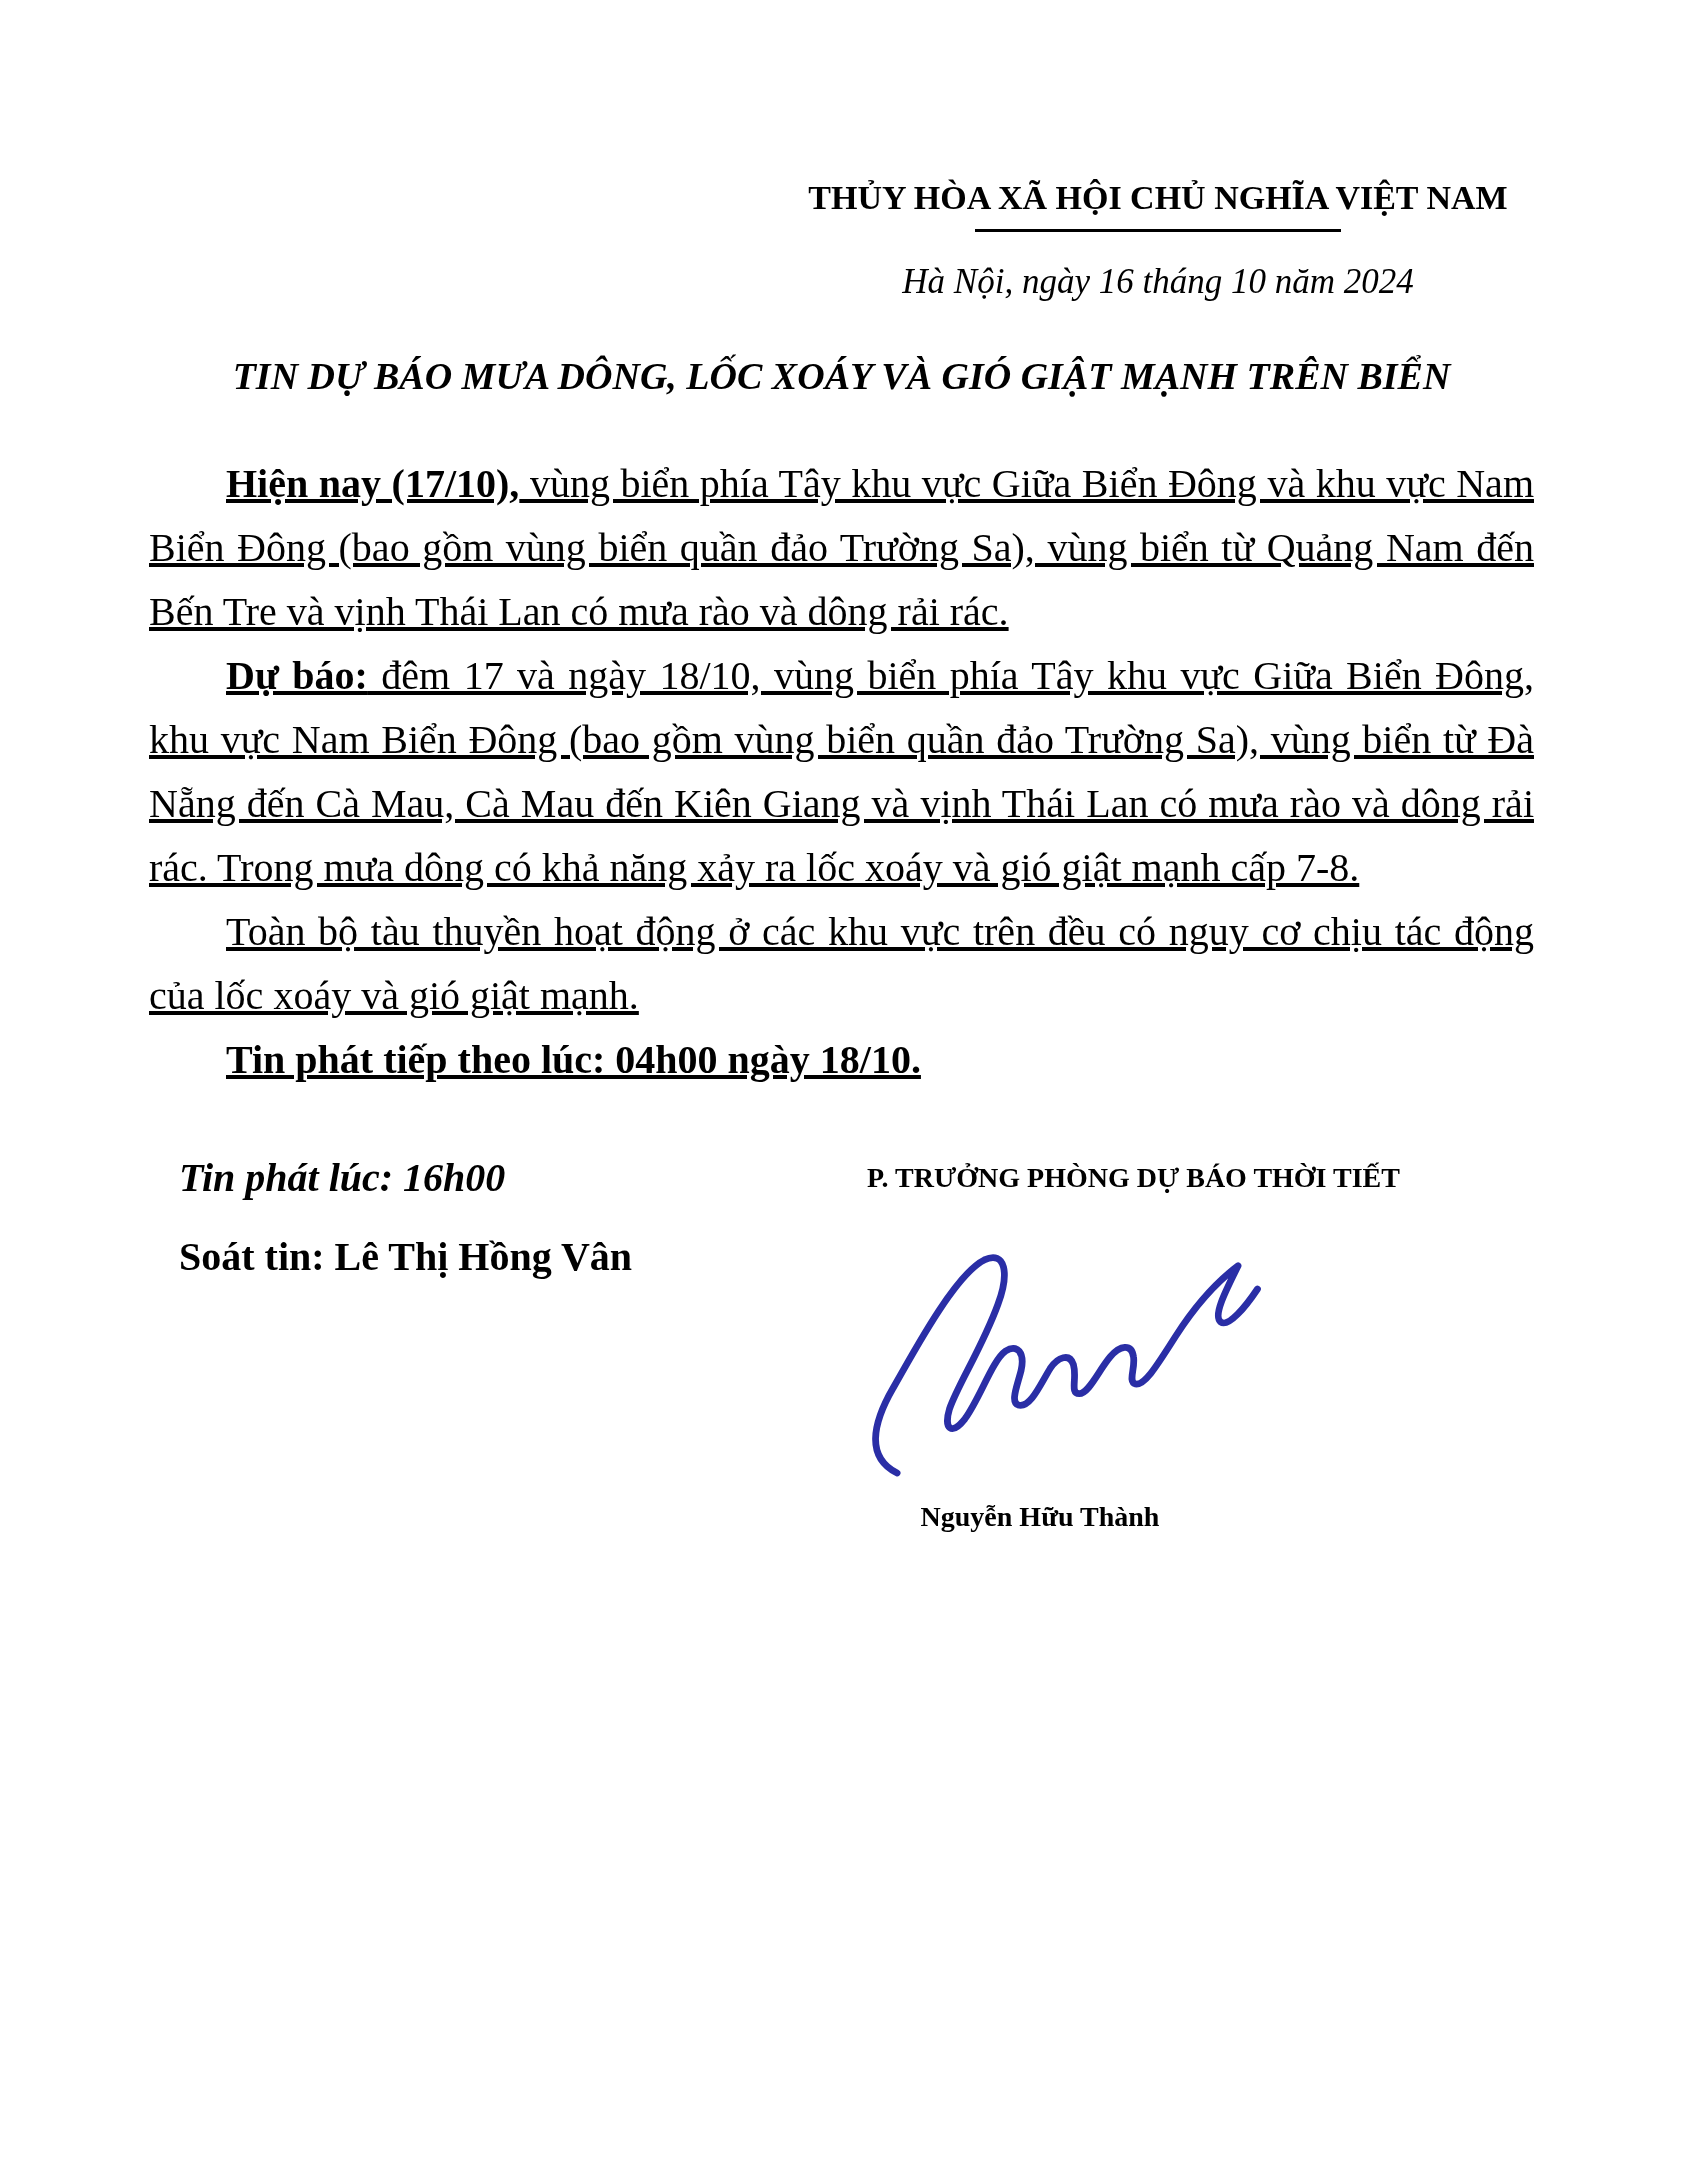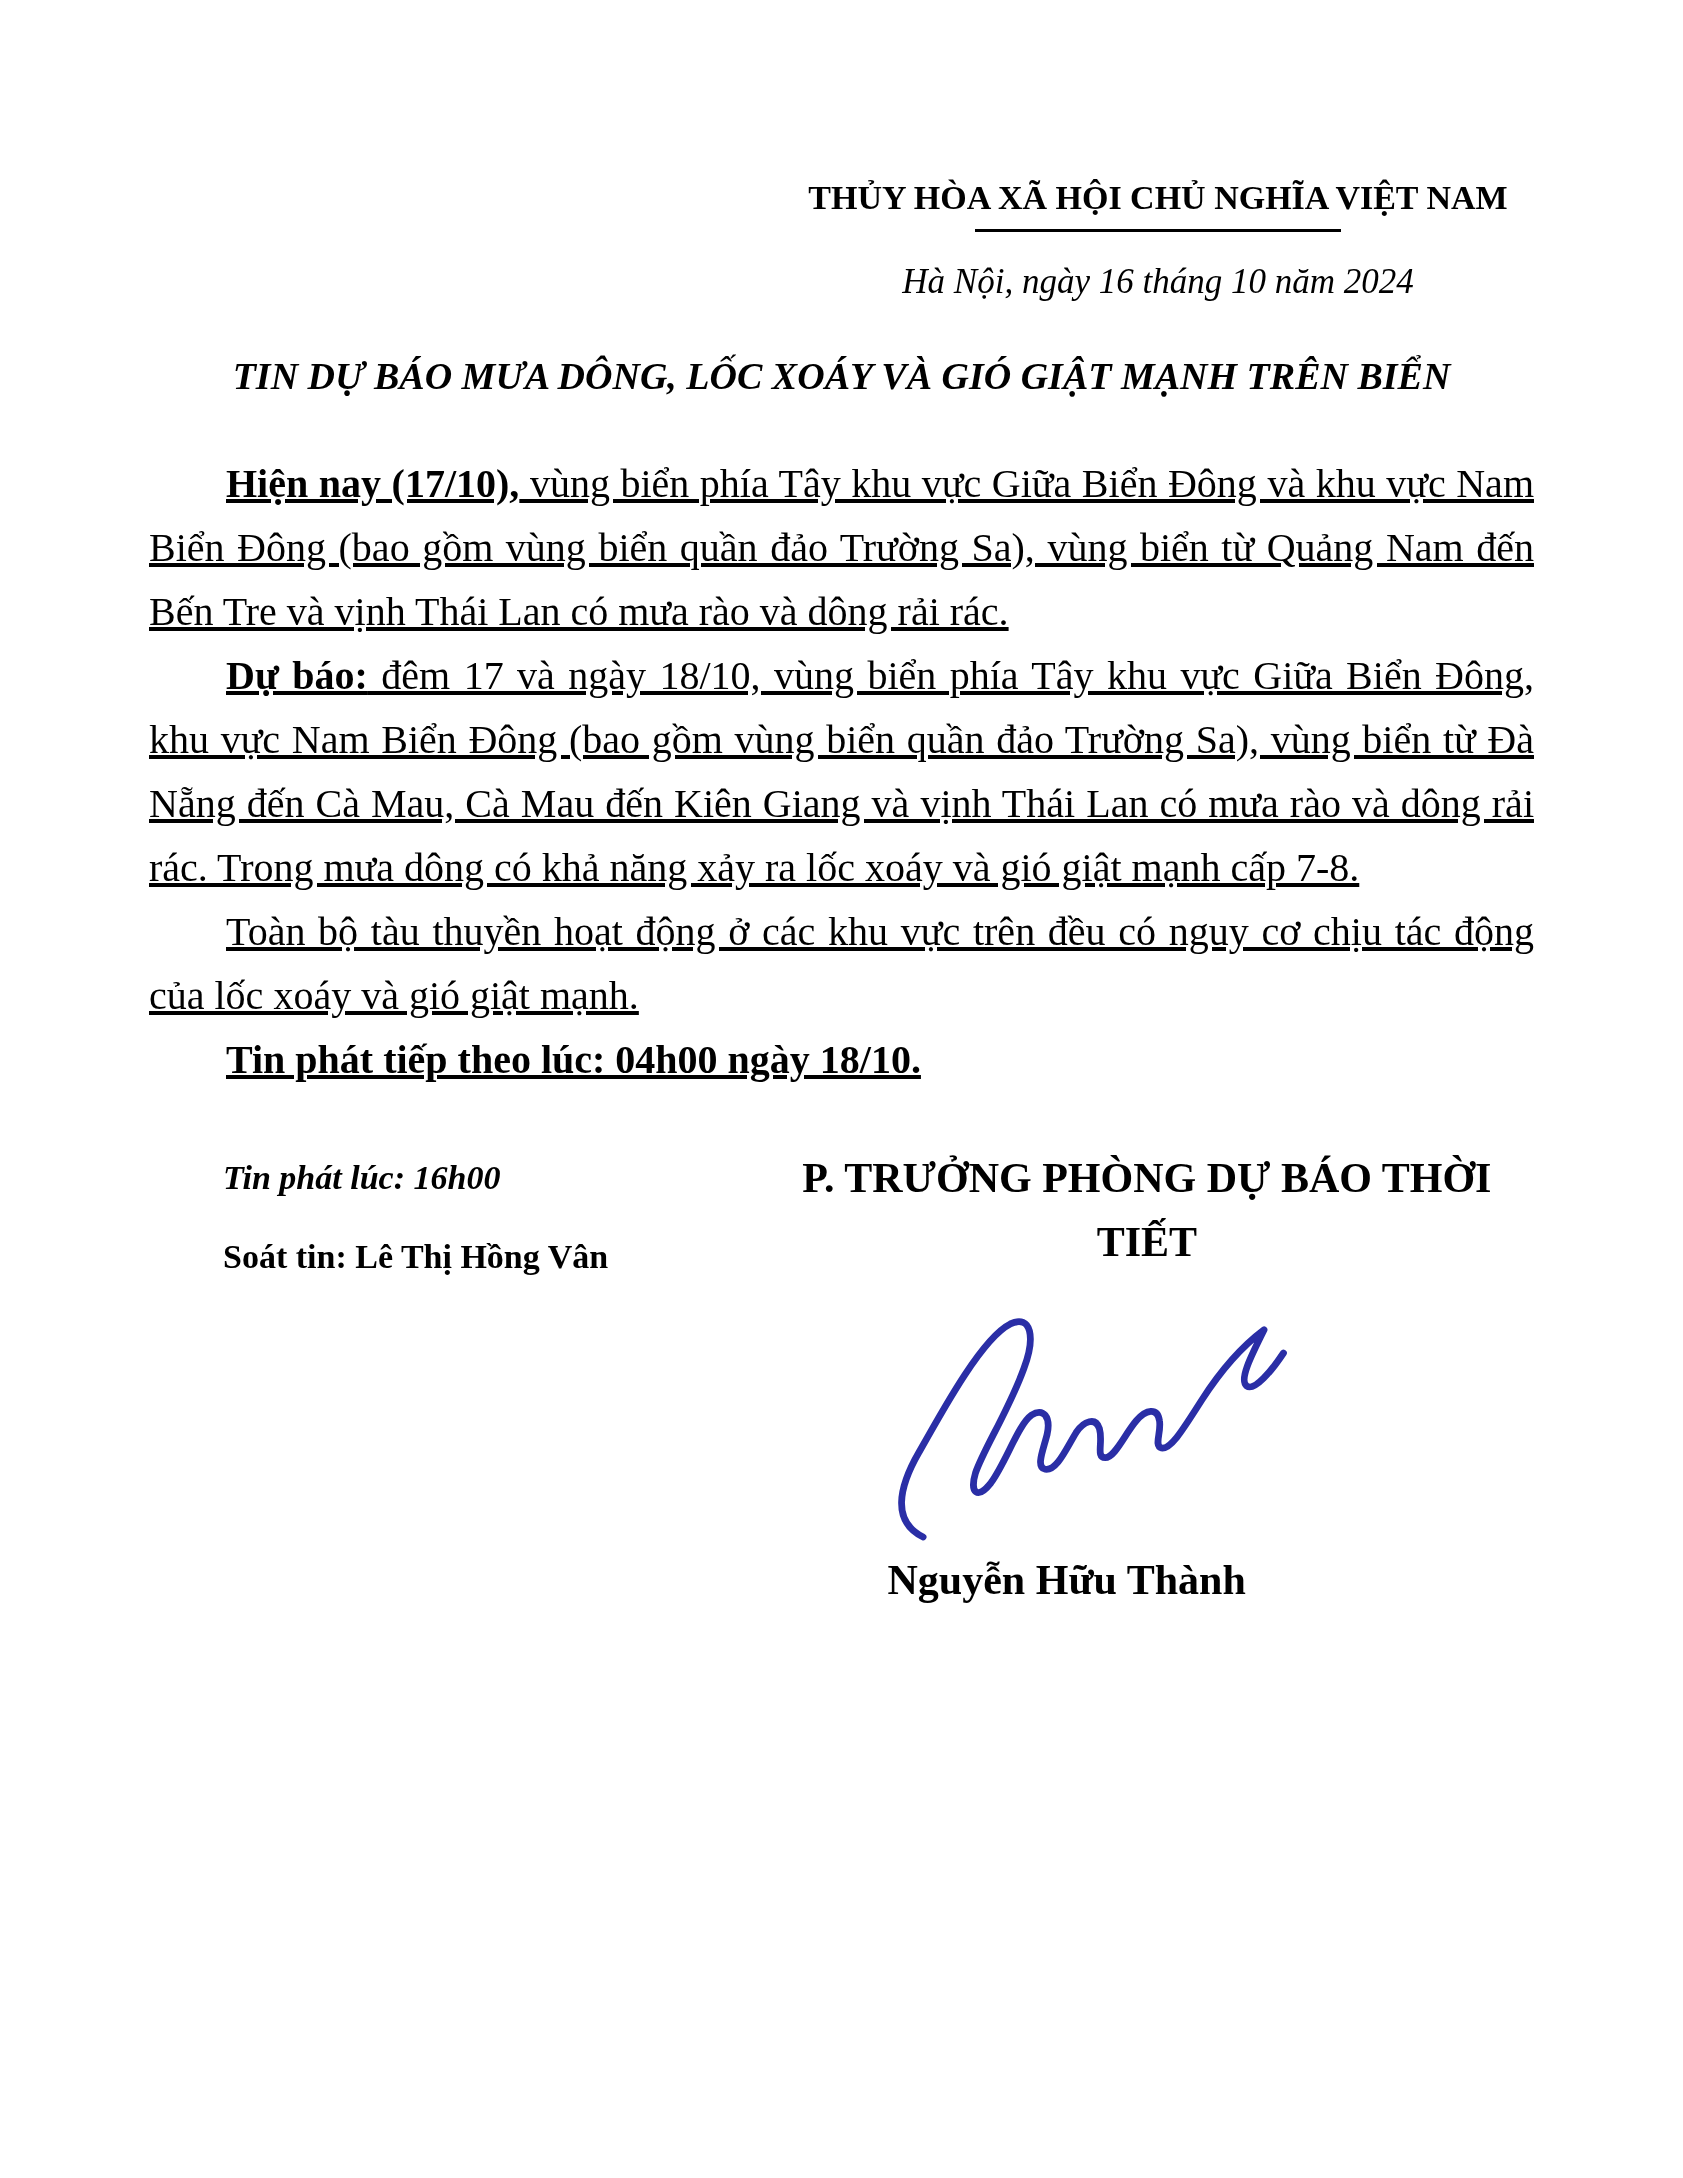--- a/index.html
+++ b/index.html
@@ -66,24 +66,24 @@
     text-align: justify;
     text-indent: 77px;
     font-size: 40px;
     line-height: 64px;
     text-decoration: underline;
   }
   .doc-body p .lead { font-weight: bold; }
   .doc-body p.all-bold { font-weight: bold; text-align: left; }
   
   .footer { display: flex; margin-top: 54px; align-items: flex-start; }
-  .f-left { margin-left: 74px; width: 554px; font-size: 34px; }
+  .f-left { margin-left: 30px; width: 554px; font-size: 40px; }
   .issued  { font-weight: bold; font-style: italic; line-height: 64px; }
   .checker { font-weight: bold; margin-top: 15px; line-height: 64px; }
-  .f-right { flex: 1 1 auto; font-size: 42px; }
+  .f-right { flex: 1 1 auto; font-size: 28px; }
   .signer-title { font-weight: bold; line-height: 64px; text-align: center; }
   .sig-block { width: 594px; margin-left: 10px; text-align: center; }
   .signature-svg { display: block; width: 465px; height: 272px; margin: 5px auto 0 auto; }
   .signer-name { font-weight: bold; line-height: 59px; }
 </style>
 </head>
 <body>
 
 <div class="page">
 

